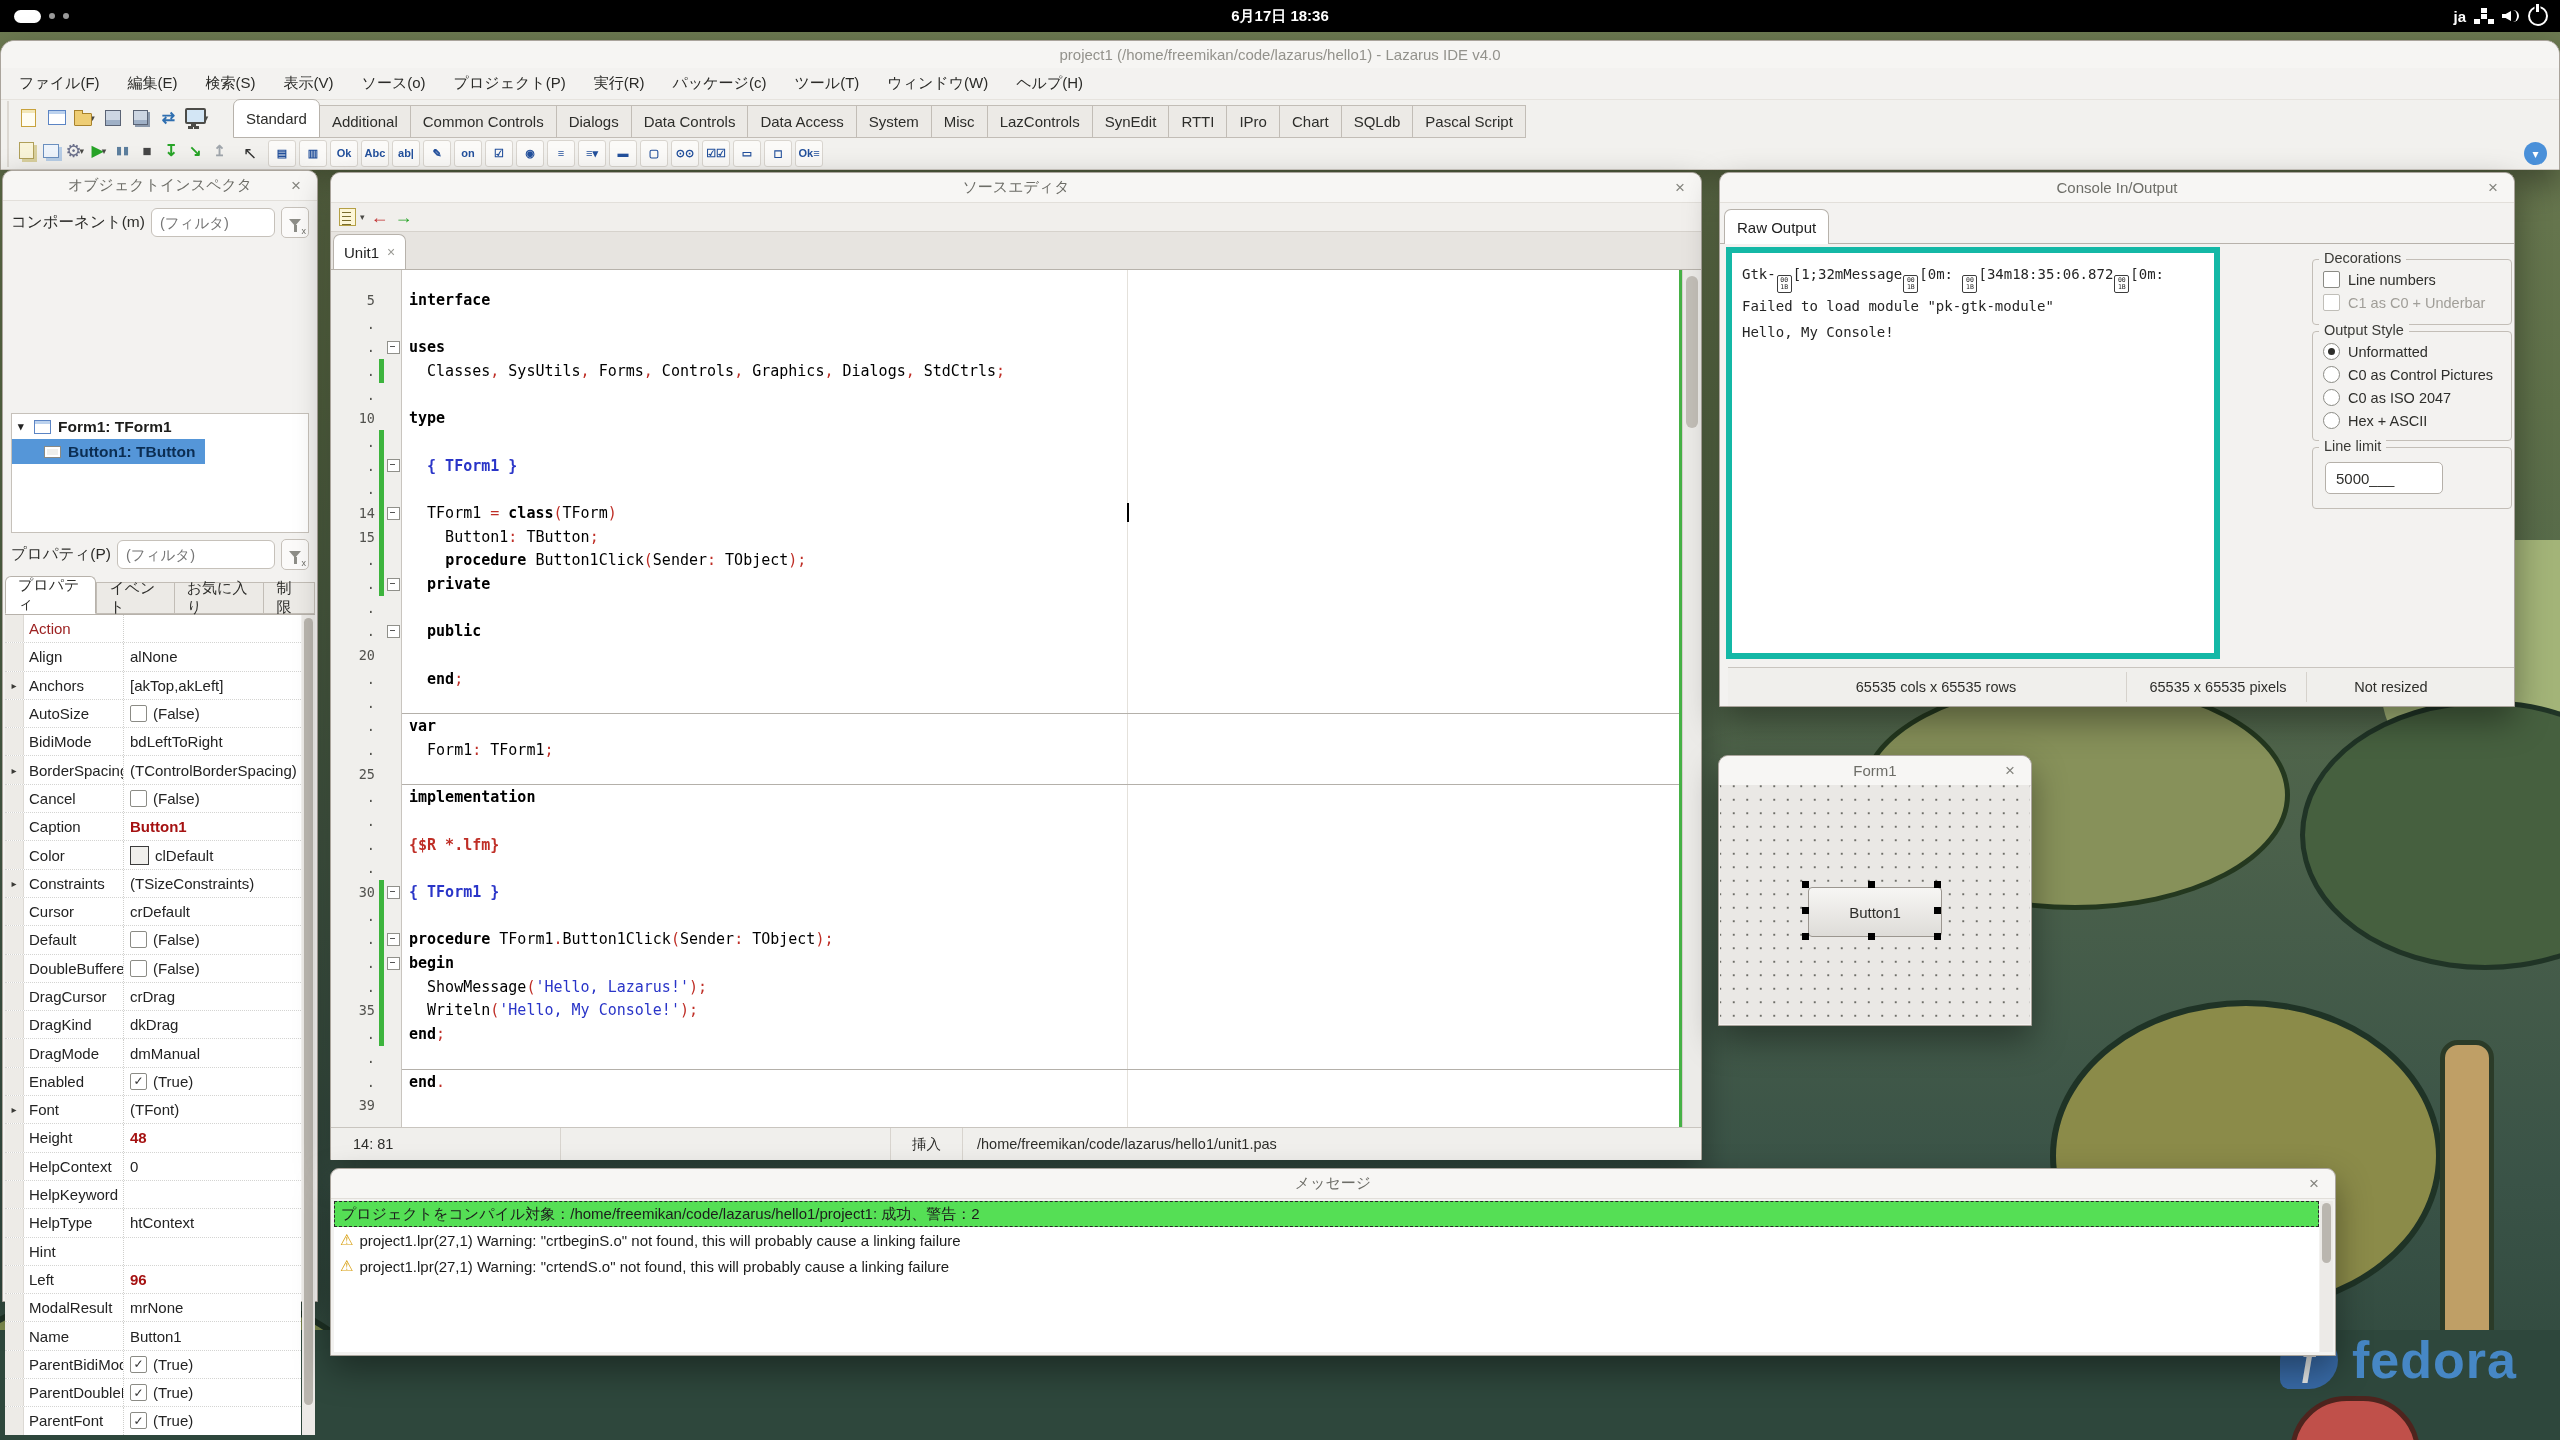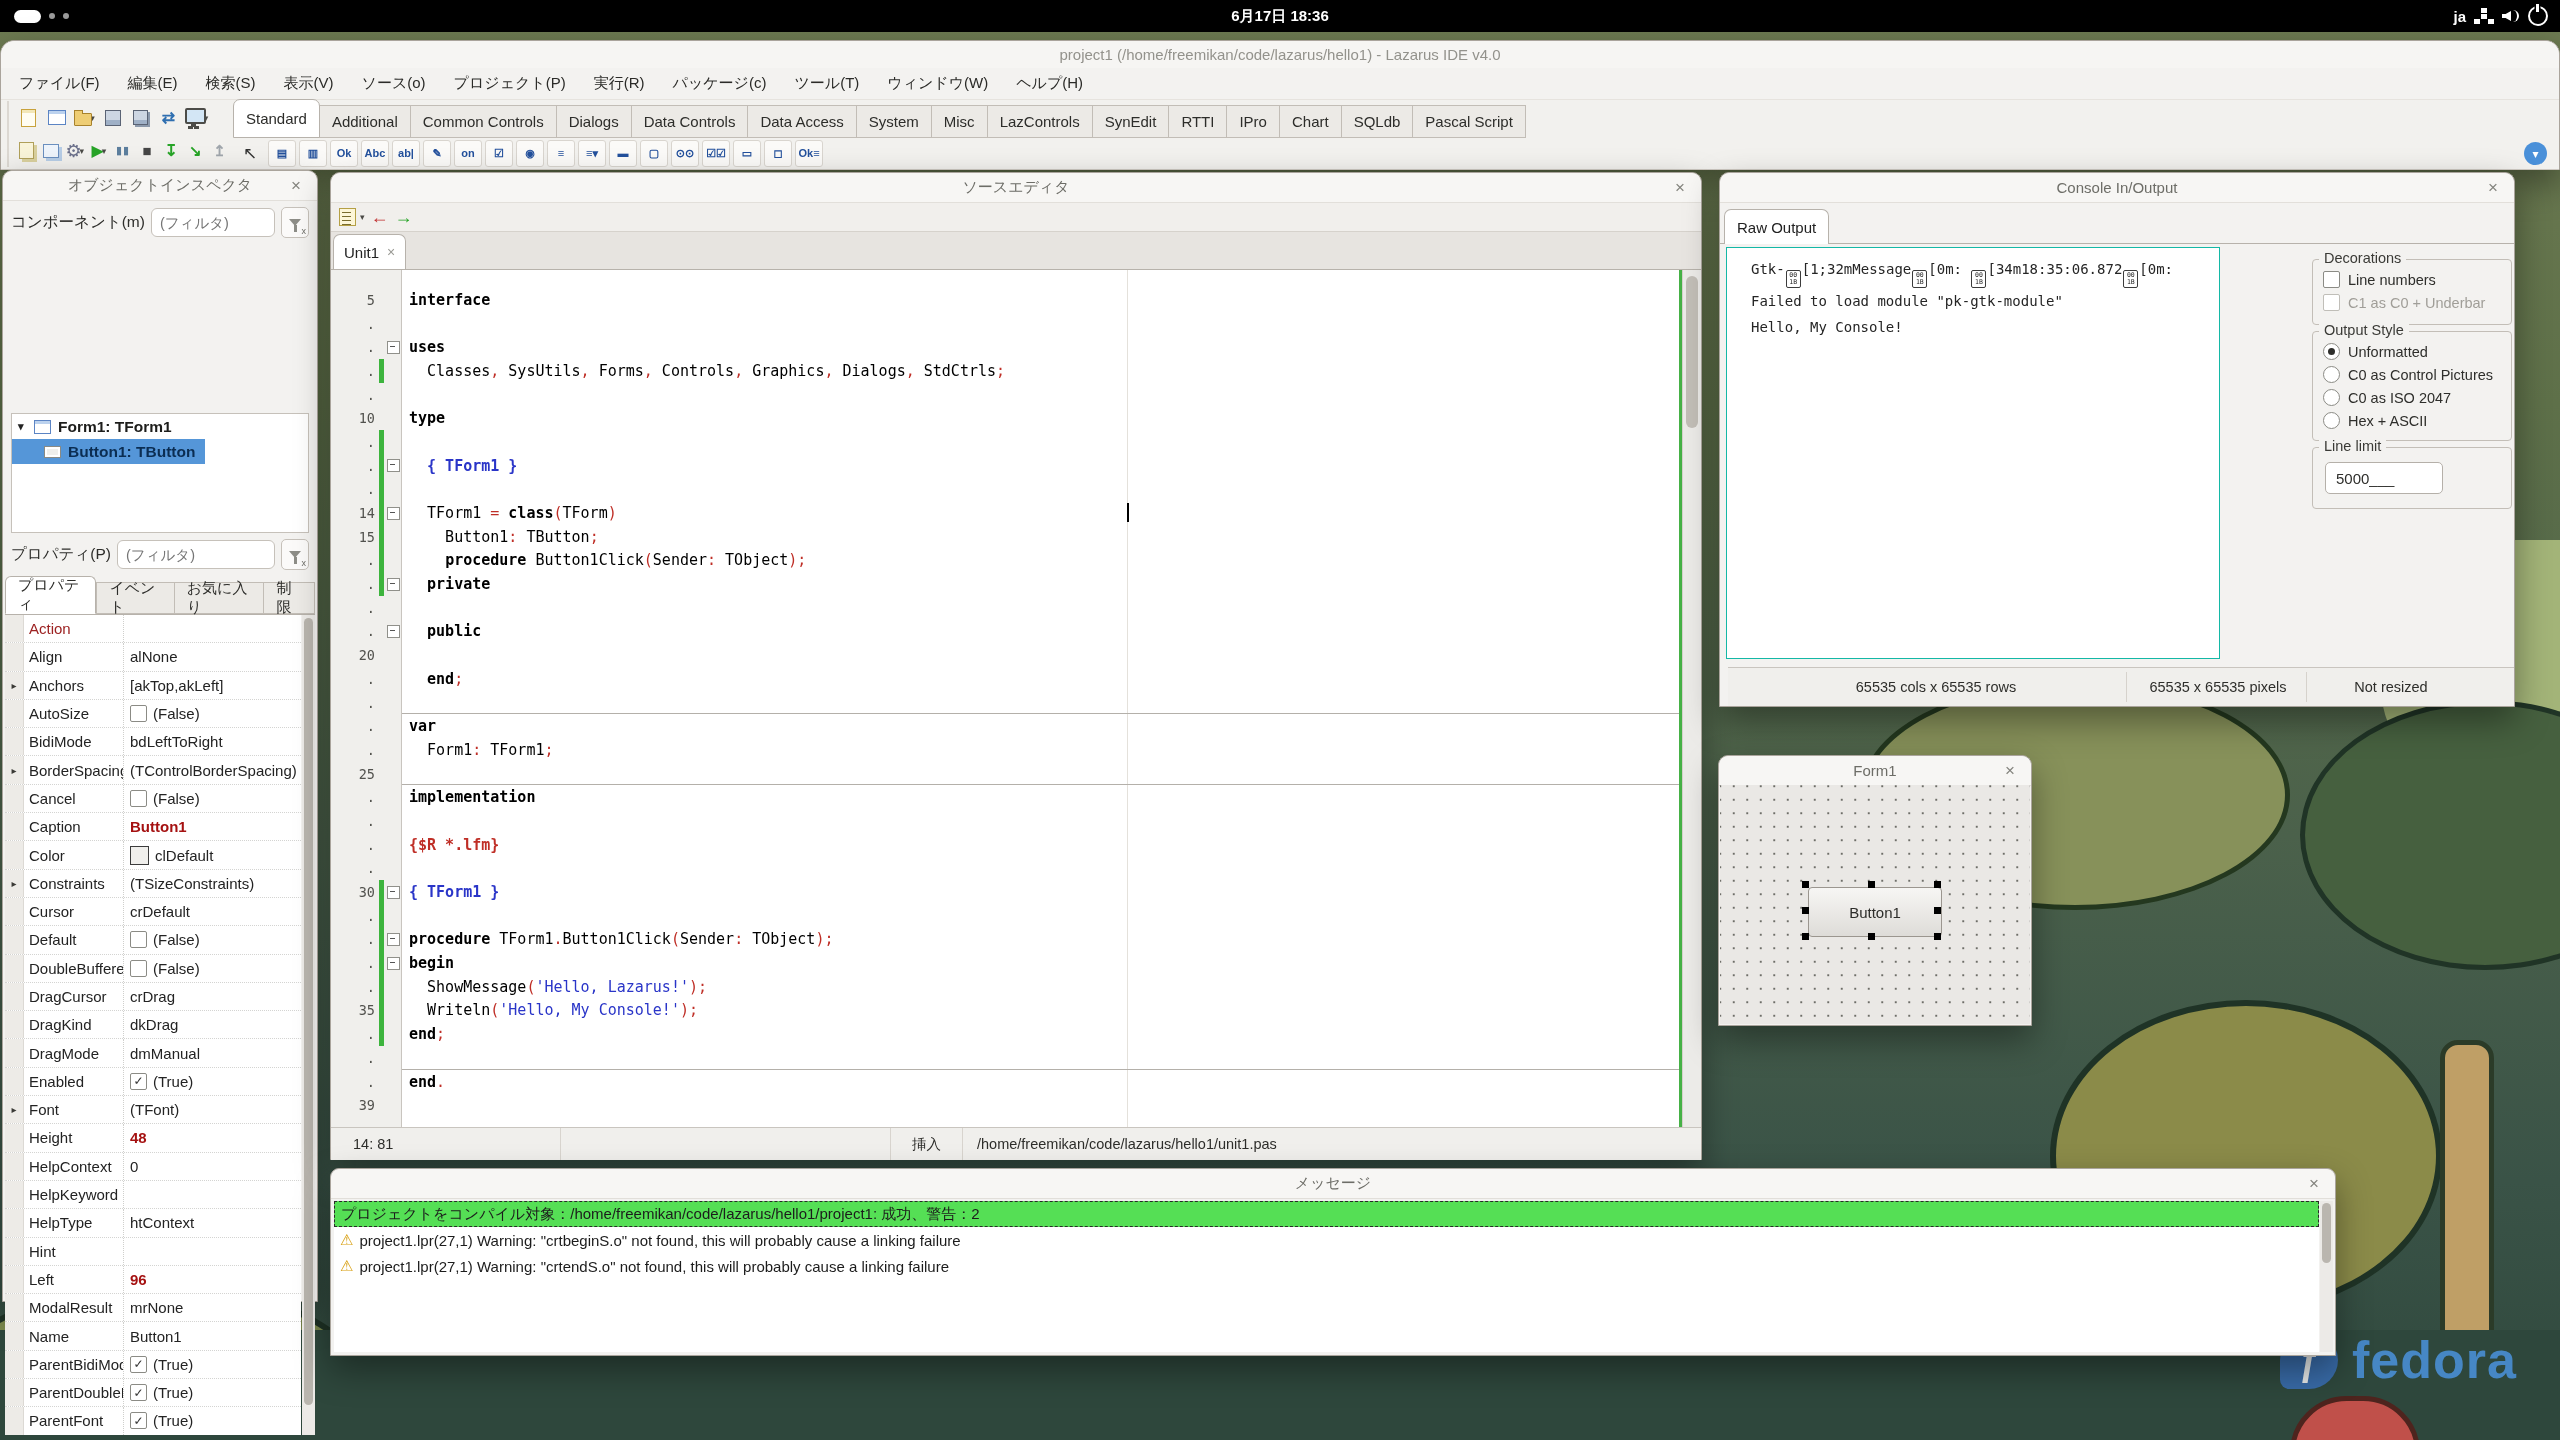--- a/index.html
+++ b/index.html
@@ -174,22 +174,22 @@
   #ss-pos{width:230px;padding-left:22px;}
   #ss-blank{width:330px;}
   #ss-mode{width:72px;justify-content:center;}
   #ss-file{border-right:none;padding-left:14px;}
 
   
   #console-window{left:1719px;top:172px;width:794px;height:533px;border-radius:10px 10px 0 0;}
   #cw-tabs{position:relative;height:40px;display:flex;align-items:flex-end;padding-left:4px;border-bottom:1px solid #b7b2ab;background:#f3f2f0;}
   #cw-tab{height:34px;background:#fff;border:1px solid #b7b2ab;border-bottom:none;border-radius:7px 7px 0 0;
     display:flex;align-items:center;padding:0 12px;font-size:15px;color:#222;margin-bottom:-1px;}
-  #cw-out{position:absolute;left:6px;top:74px;width:494px;height:412px;background:#fff;border:1px solid #14b8a6;
-    padding:8px 24px;box-sizing:border-box;font-family:"DejaVu Sans Mono",monospace;font-size:14px;color:#252525;}
+  #cw-out{position:absolute;left:6px;top:74px;width:494px;height:412px;background:#fff;border:6px solid #14b8a6;
+    padding:8px 10px;box-sizing:border-box;font-family:"DejaVu Sans Mono",monospace;font-size:14px;color:#252525;}
   .cw-line{line-height:26px;white-space:pre-wrap;}
   .escbox{display:inline-flex;flex-direction:column;align-items:center;justify-content:center;
     width:13px;height:16px;border:1px solid #3c3c3c;border-radius:2px;vertical-align:-3px;margin:0 1px;}
   .esct{font-size:6.5px;line-height:7px;font-family:"DejaVu Sans Mono",monospace;color:#222;}
   .cw-group{position:absolute;left:592px;width:200px;border:1px solid #c3beb7;border-radius:4px;box-sizing:border-box;}
   .cw-legend{position:absolute;top:-10px;left:6px;background:#f3f2f0;padding:0 5px;font-size:14.5px;color:#3a3a36;}
   #grp-dec{top:86px;height:66px;}
   #grp-style{top:158px;height:110px;}
   #grp-limit{top:274px;height:62px;}
   .opt-row{display:flex;align-items:center;gap:8px;height:23px;padding-left:10px;font-size:14.5px;color:#2e2e2b;}

